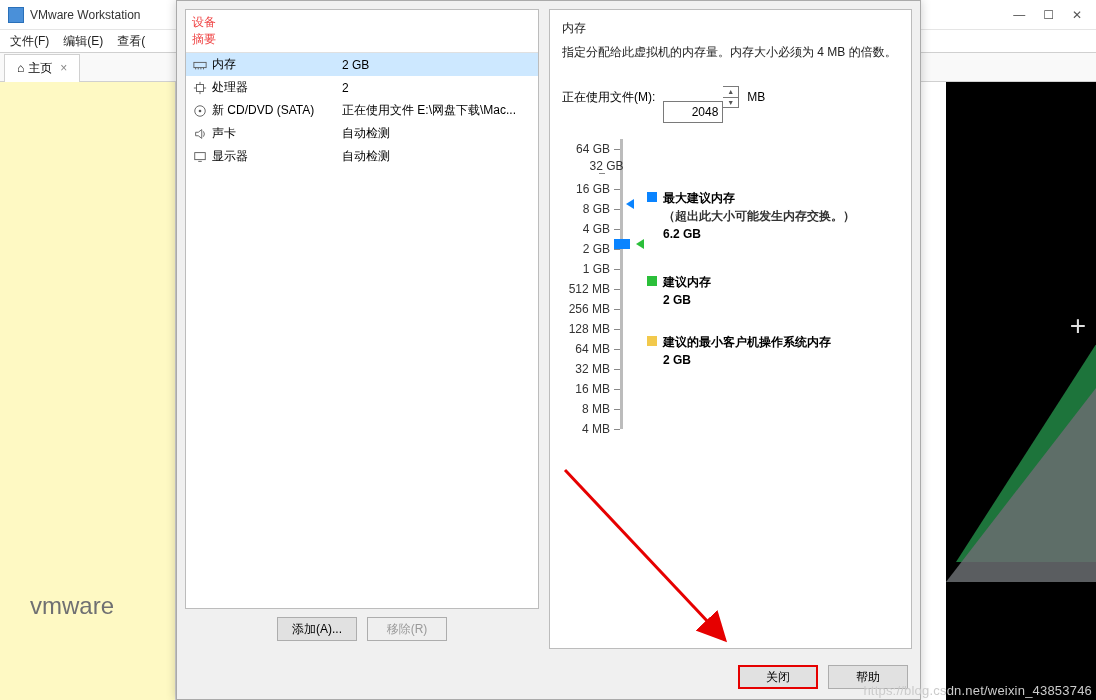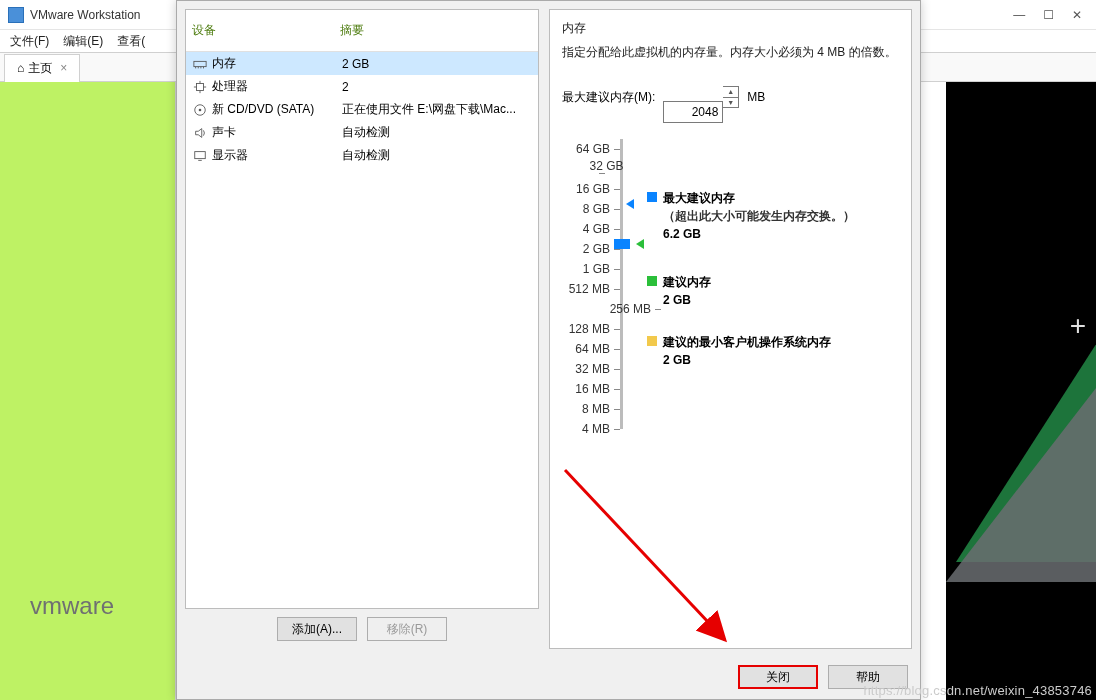--- a/index.html
+++ b/index.html
@@ -11,34 +11,34 @@
 .bg-titlebar .app-icon { width: 16px; height: 16px; margin-right: 6px; background: #4a90d9; border: 1px solid #2a70b9; display: inline-block; }
 .bg-titlebar .title { color: #333; }
 .bg-titlebar .win-controls { margin-left: auto; display: flex; gap: 18px; color: #555; padding-right: 6px; }
 .bg-menubar { height: 22px; display: flex; align-items: center; padding: 0 10px; gap: 14px; color: #222; }
 .bg-tabbar { height: 30px; border-top: 1px solid #d0d0d0; border-bottom: 1px solid #d0d0d0; display: flex; align-items: center; background: #f9f9f9; }
 .bg-tab { height: 28px; padding: 0 12px; border: 1px solid #d0d0d0; border-bottom: none; background: #fff; display: flex; align-items: center; gap: 4px; margin-left: 4px; margin-top: 1px; }
 .bg-tab .close-x { color: #888; margin-left: 4px; }
 .home-icon { display: inline-block; }
 
 .bg-content { position: absolute; top: 82px; left: 0; right: 0; bottom: 0; background: #fff; }
-.bg-sidebar { position: absolute; left: 0; top: 0; width: 176px; bottom: 0; border-right: 1px solid #d0d0d0; background: #bef264; }
+.bg-sidebar { position: absolute; left: 0; top: 0; width: 176px; bottom: 0; border-right: 1px solid #d0d0d0; background: #fef9c3; }
 .vmware-logo { position: absolute; left: 30px; bottom: 80px; font-size: 24px; color: #6f7072; font-weight: normal; letter-spacing: 0px; }
 .bg-right { position: absolute; right: 0; top: 0; bottom: 0; width: 150px; overflow: hidden; background:#000; }
 .bg-triangle1 { position: absolute; right: -40px; top: 200px; width: 0; height: 0; border-left: 180px solid transparent; border-bottom: 280px solid #1f7a3e; opacity: 0.95; }
 .bg-triangle2 { position: absolute; right: -20px; top: 280px; width: 0; height: 0; border-left: 170px solid transparent; border-bottom: 220px solid #6a6d71; opacity: 0.85; }
 
 
 .dialog { position: absolute; left: 176px; top: 0; width: 745px; height: 700px; background: #f0f0f0; border: 1px solid #aaa; box-shadow: 0 0 10px rgba(0,0,0,0.2); }
 .dialog-body { position: absolute; top: 8px; left: 8px; right: 8px; bottom: 50px; display: flex; gap: 10px; }
 
 
 .device-panel { width: 354px; display: flex; flex-direction: column; }
 .device-list { flex: 1; background: #fff; border: 1px solid #bcbcbc; overflow: hidden; }
-.device-header { display: flex; border-bottom: 1px solid #e0e0e0; padding: 12px 6px; color: #4d7c0f; }
+.device-header { display: flex; border-bottom: 1px solid #e0e0e0; padding: 4px 6px; color: #ef4444; flex-direction: column; }
 .device-header .col1 { width: 148px; }
 .device-row { display: flex; padding: 3px 6px; align-items: center; }
 .device-row.selected { background: #cde8ff; }
 .device-row .icon { width: 16px; height: 14px; margin-right: 4px; display: inline-flex; align-items: center; justify-content: center; color: #555; }
 .device-row .icon svg { width: 14px; height: 14px; }
 .device-row .col1 { width: 130px; white-space: nowrap; overflow: hidden; text-overflow: ellipsis; }
 .device-row .col2 { white-space: nowrap; overflow: hidden; text-overflow: ellipsis; flex: 1; }
 .device-buttons { display: flex; justify-content: center; gap: 10px; padding: 8px 0; }
 .btn { min-width: 80px; height: 24px; border: 1px solid #adadad; background: #e1e1e1; cursor: pointer; font-size: 12px; padding: 0 10px;}
 .btn:disabled { color: #9a9a9a; background: #efefef; }
@@ -187,21 +187,21 @@
       <div class="device-buttons">
         <button class="btn">添加(A)...</button>
         <button class="btn" disabled="">移除(R)</button>
       </div>
     </div>
 
     <div class="mem-panel">
       <h4>内存</h4>
       <div class="mem-desc">指定分配给此虚拟机的内存量。内存大小必须为 4 MB 的倍数。</div>
       <div class="mem-input-row">
-        <span>最大建议内存(M):</span>
+        <span>正在使用文件(M):</span>
         <input class="mem-input" value="2048" style="">
         <div class="spinner">
             <div>▲</div>
             <div>▼</div>
           </div>
         <span>MB</span>
       </div>
 
       <div class="mem-scale-area">
         <div class="mem-scale">
@@ -232,21 +232,21 @@
                 <span class="mark"></span>
               </div>
               <div class="mem-tick" style="top: 120px;">
                 <span class="lbl">1 GB</span>
                 <span class="mark"></span>
               </div>
               <div class="mem-tick" style="top: 140px;">
                 <span class="lbl">512 MB</span>
                 <span class="mark"></span>
               </div>
-              <div class="mem-tick" style="top: 160px; margin-left: 41px;">
+              <div class="mem-tick" style="top: 160px;">
                 <span class="lbl">256 MB</span>
                 <span class="mark"></span>
               </div>
               <div class="mem-tick" style="top: 180px;">
                 <span class="lbl">128 MB</span>
                 <span class="mark"></span>
               </div>
               <div class="mem-tick" style="top: 200px;">
                 <span class="lbl">64 MB</span>
                 <span class="mark"></span>

